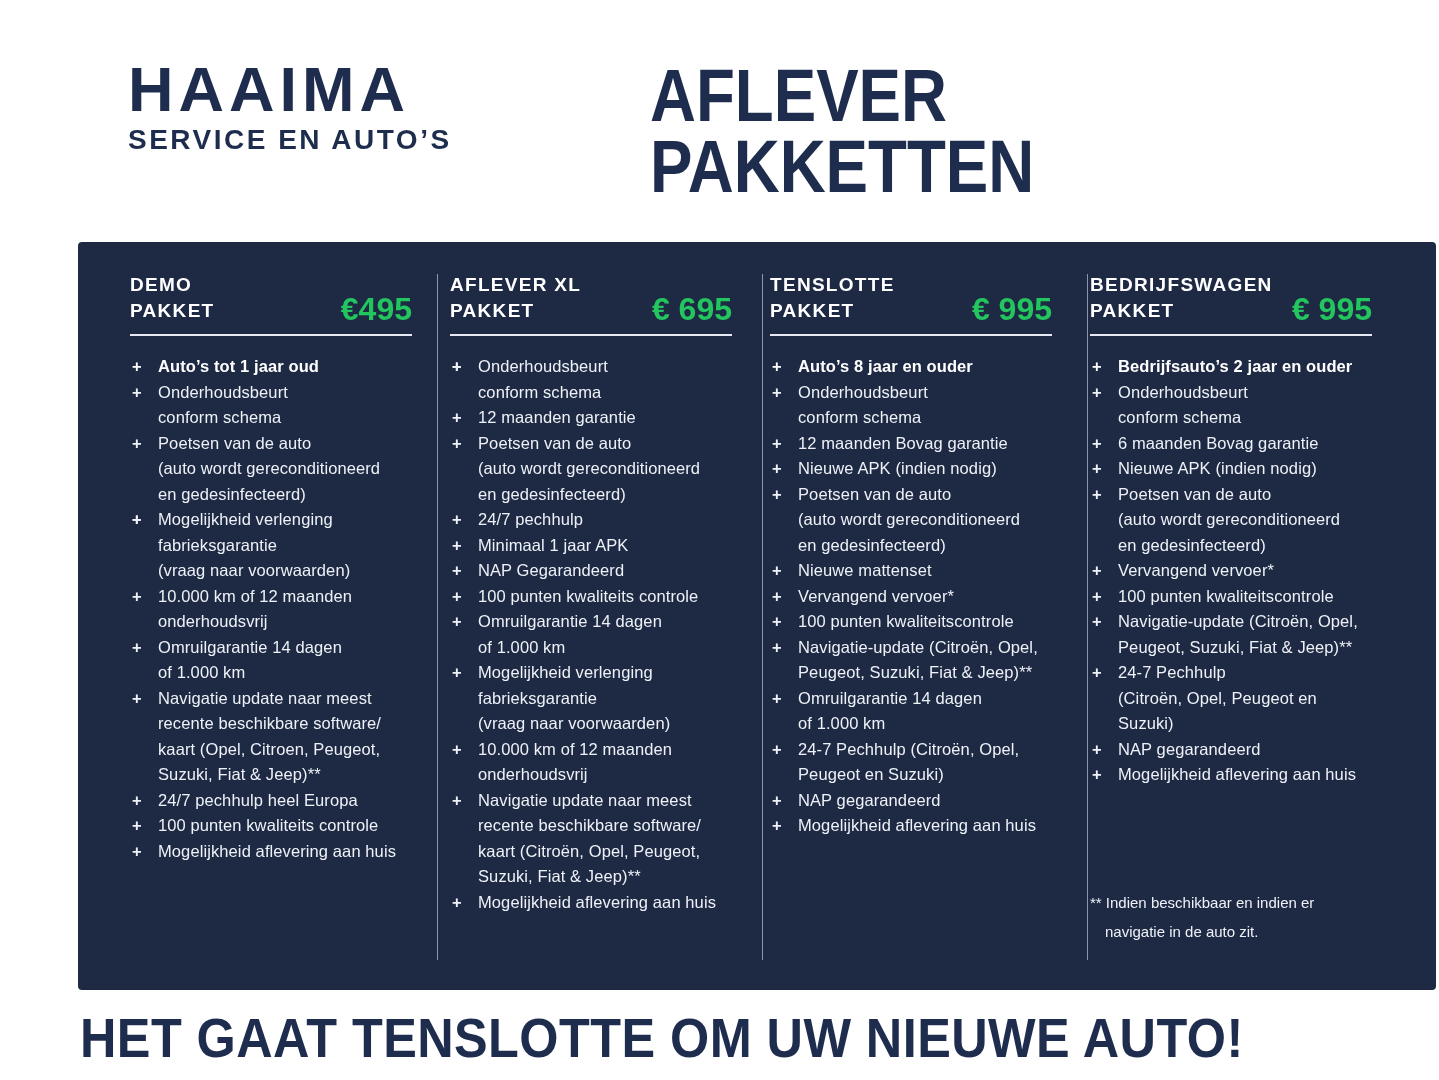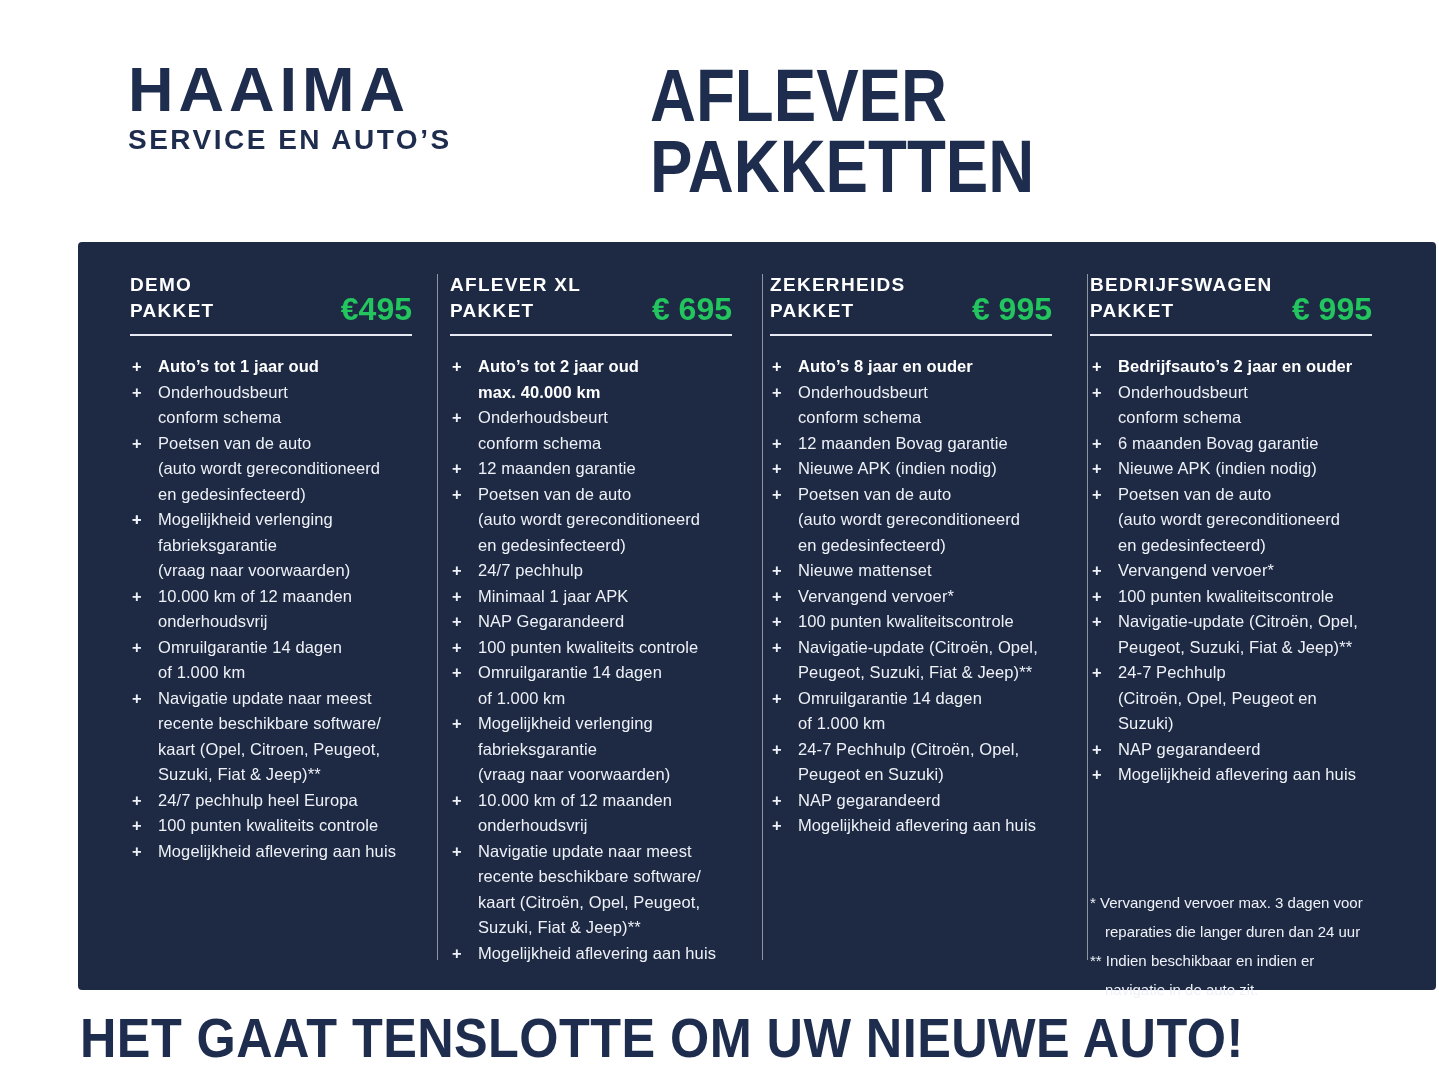--- a/index.html
+++ b/index.html
@@ -92,40 +92,40 @@
   <section class="col">
     <div class="col-head">
       <div class="col-title">
         <div>AFLEVER XL</div>
         <div>PAKKET</div>
       </div>
       <div class="col-price">€ 695</div>
     </div>
     <div class="rule"></div>
     <div class="items">
-        <div class="item bold"><span class="plus">+</span><span class="txt">Auto’s tot 2 jaar oud<br>max. 40.000 km</span></div>
+        <div class="item bold"><span class="plus">+</span></div>
         <div class="item"><span class="plus">+</span><span class="txt">Onderhoudsbeurt<br>conform schema</span></div>
         <div class="item"><span class="plus">+</span><span class="txt">12 maanden garantie</span></div>
         <div class="item"><span class="plus">+</span><span class="txt">Poetsen van de auto<br>(auto wordt gereconditioneerd<br>en gedesinfecteerd)</span></div>
         <div class="item"><span class="plus">+</span><span class="txt">24/7 pechhulp</span></div>
         <div class="item"><span class="plus">+</span><span class="txt">Minimaal 1 jaar APK</span></div>
         <div class="item"><span class="plus">+</span><span class="txt">NAP Gegarandeerd</span></div>
         <div class="item"><span class="plus">+</span><span class="txt">100 punten kwaliteits controle</span></div>
         <div class="item"><span class="plus">+</span><span class="txt">Omruilgarantie 14 dagen<br>of 1.000 km</span></div>
         <div class="item"><span class="plus">+</span><span class="txt">Mogelijkheid verlenging<br>fabrieksgarantie<br>(vraag naar voorwaarden)</span></div>
         <div class="item"><span class="plus">+</span><span class="txt">10.000 km of 12 maanden<br>onderhoudsvrij</span></div>
         <div class="item"><span class="plus">+</span><span class="txt">Navigatie update naar meest<br>recente beschikbare software/<br>kaart (Citroën, Opel, Peugeot,<br>Suzuki, Fiat &amp; Jeep)**</span></div>
         <div class="item"><span class="plus">+</span><span class="txt">Mogelijkheid aflevering aan huis</span></div>
       </div>
   </section>
 
   <section class="col">
     <div class="col-head">
       <div class="col-title">
-        <div>ZEKERHEIDS</div>
+        <div>TENSLOTTE</div>
         <div>PAKKET</div>
       </div>
       <div class="col-price">€ 995</div>
     </div>
     <div class="rule"></div>
     <div class="items">
         <div class="item bold"><span class="plus">+</span><span class="txt">Auto’s 8 jaar en ouder</span></div>
         <div class="item"><span class="plus">+</span><span class="txt">Onderhoudsbeurt<br>conform schema</span></div>
         <div class="item"><span class="plus">+</span><span class="txt">12 maanden Bovag garantie</span></div>
         <div class="item"><span class="plus">+</span><span class="txt">Nieuwe APK (indien nodig)</span></div>
@@ -158,24 +158,20 @@
         <div class="item"><span class="plus">+</span><span class="txt">Poetsen van de auto<br>(auto wordt gereconditioneerd<br>en gedesinfecteerd)</span></div>
         <div class="item"><span class="plus">+</span><span class="txt">Vervangend vervoer*</span></div>
         <div class="item"><span class="plus">+</span><span class="txt">100 punten kwaliteitscontrole</span></div>
         <div class="item"><span class="plus">+</span><span class="txt">Navigatie-update (Citroën, Opel,<br>Peugeot, Suzuki, Fiat &amp; Jeep)**</span></div>
         <div class="item"><span class="plus">+</span><span class="txt">24-7 Pechhulp<br>(Citroën, Opel, Peugeot en Suzuki)</span></div>
         <div class="item"><span class="plus">+</span><span class="txt">NAP gegarandeerd</span></div>
         <div class="item"><span class="plus">+</span><span class="txt">Mogelijkheid aflevering aan huis</span></div>
       </div>
     <div class="footnotes">
         <div class="footnote">
-          <div class="fn-line">* Vervangend vervoer max. 3 dagen voor</div>
-          <div class="fn-line indent">reparaties die langer duren dan 24 uur</div>
-        </div>
-        <div class="footnote">
           <div class="fn-line">** Indien beschikbaar en indien er</div>
           <div class="fn-line indent">navigatie in de auto zit.</div>
         </div>
       </div>
   </section>
 </div>
 
 <div class="tagline">HET GAAT TENSLOTTE OM UW NIEUWE AUTO!</div>
 
 </body></html>

